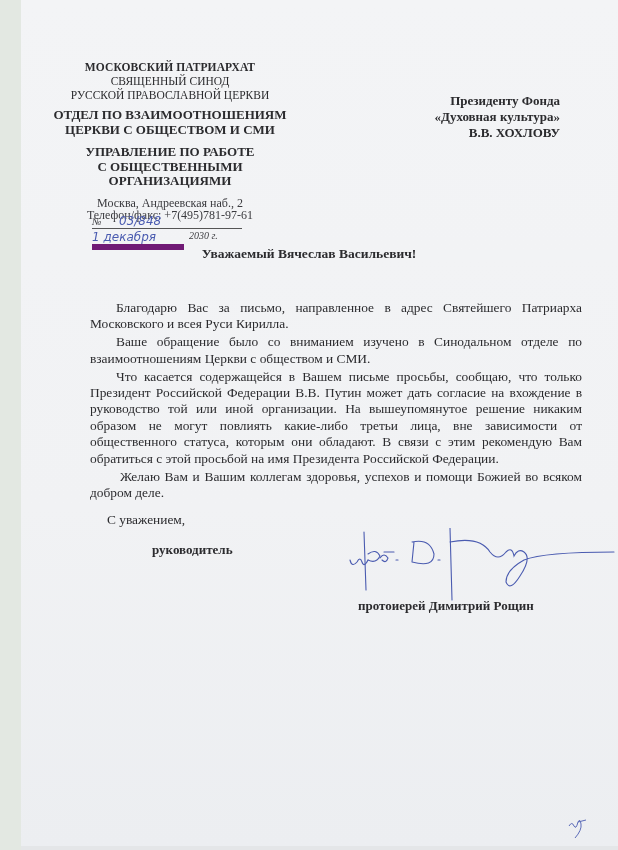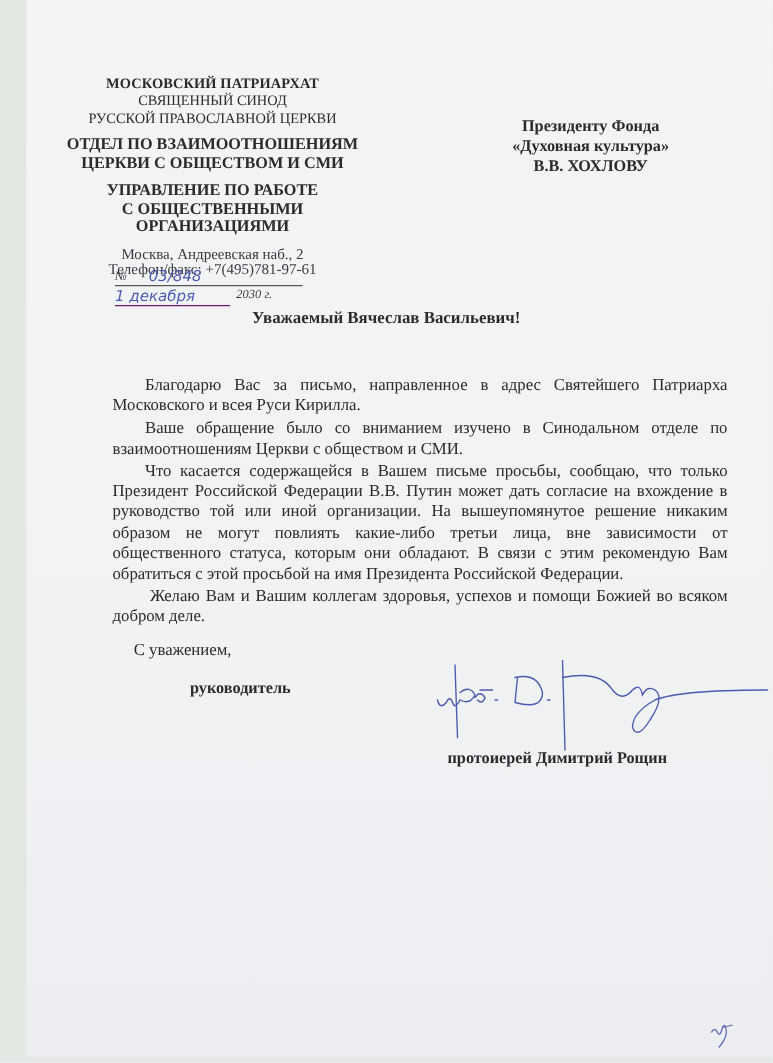--- a/index.html
+++ b/index.html
@@ -38,27 +38,27 @@
     position: absolute; left: 92px; top: 214px; width: 150px;
     font-size: 10px; font-style: italic; color: #3a3a3e;
   }
   .regno .line { position: relative; height: 14px; border-bottom: 1px solid #555; }
   .regno .lbl { position: absolute; left: 0; bottom: 1px; font-style: italic; }
   .hand {
     font-family: "DejaVu Sans", sans-serif; font-style: italic;
     color: #4a5bb0; font-size: 12px;
   }
   .regno .num { position: absolute; left: 27px; bottom: 0; }
-  .regno .date-line { position: relative; height: 15px; border-bottom: 1px solid #701a75; width: 92px; }
+  .regno .date-line { position: relative; height: 15px; border-bottom: 6px solid #701a75; width: 92px; }
   .regno .date-hand { position: absolute; left: 0; bottom: 0; }
   .regno .year { position: absolute; left: 97px; top: 16px; font-size: 10px; }
 
   .addressee {
     position: absolute; left: 385px; top: 93px; width: 175px;
-    text-align: center; font-weight: bold; font-size: 13px; line-height: 16px;
+    text-align: right; font-weight: bold; font-size: 13px; line-height: 16px;
   }
 
   .salutation {
     position: absolute; left: 0; right: 0; top: 246px;
     text-align: center; font-weight: bold; font-size: 13.5px;
   }
 
   .body-text {
     position: absolute; left: 90px; top: 280px; width: 492px;
     font-size: 13.4px; line-height: 16.4px; text-align: justify; margin-top: 20px;

